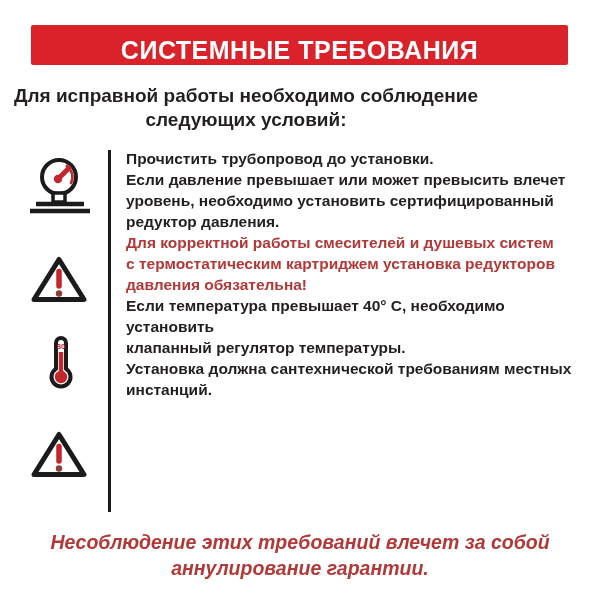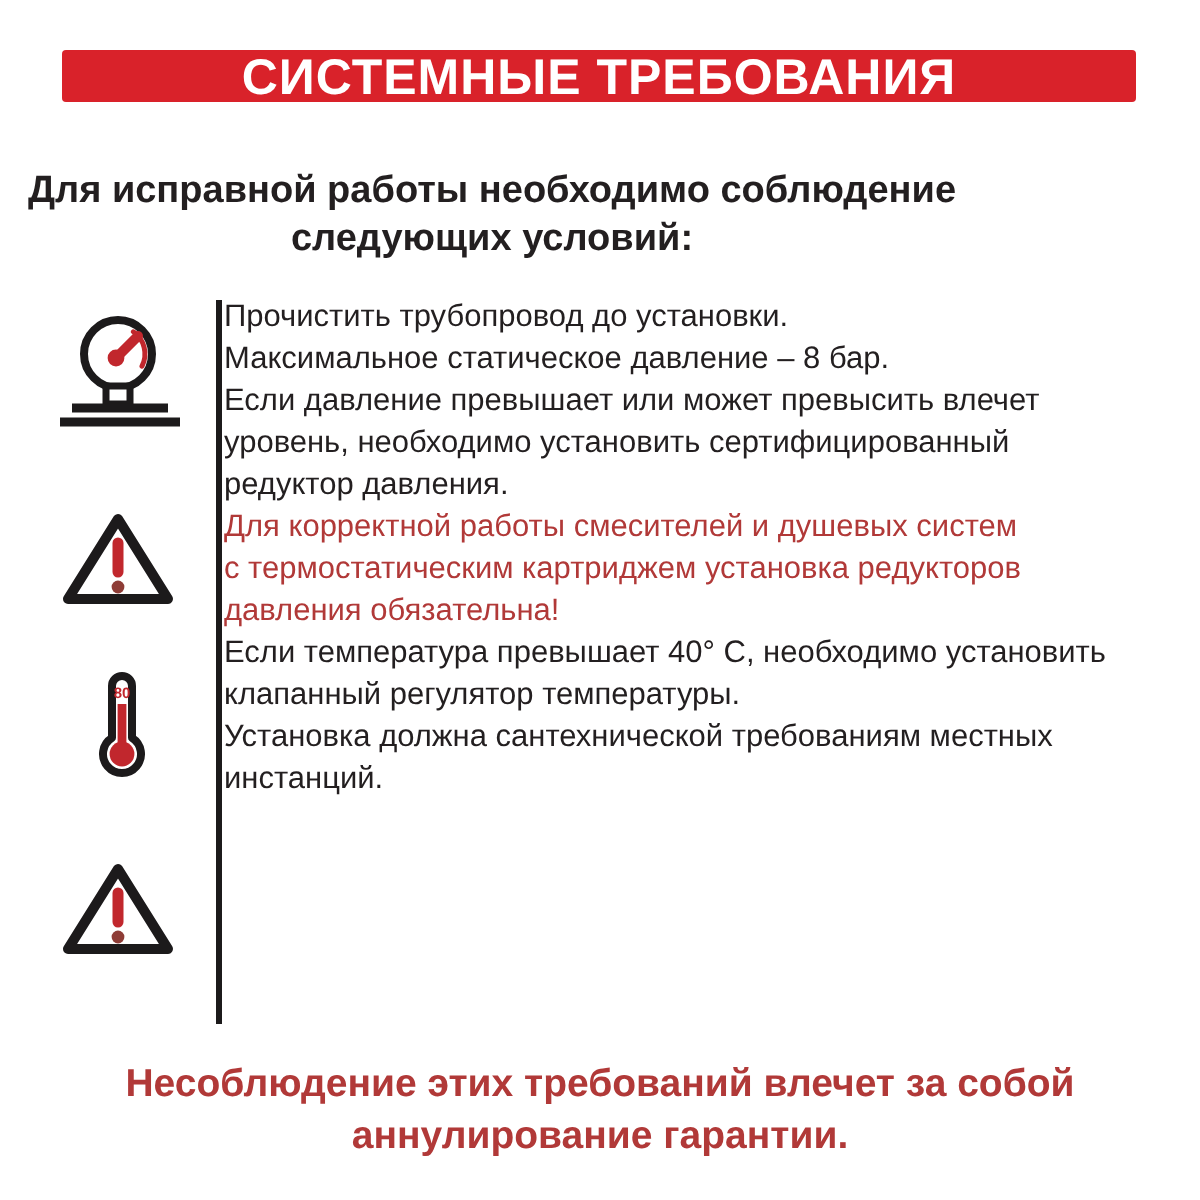--- a/index.html
+++ b/index.html
@@ -5,23 +5,23 @@
   html, body { margin: 0; padding: 0; }
   body {
     width: 600px; height: 600px;
     background: #ffffff;
     font-family: "Liberation Sans", "DejaVu Sans", sans-serif;
     position: relative;
     overflow: hidden;
   }
   .banner {
     position: absolute; left: 31px; top: 25px;
-    width: 537px; height: 26px;
+    width: 537px; height: 40px;
     background: var(--banner-bg, #d9222a);
-    display: flex; align-items: flex-start; justify-content: center;
+    display: flex; align-items: flex-end; justify-content: center;
     border-radius: 2px;
   }
   .banner-title {
     color: var(--banner-text, #ffffff);
     font-size: 25px; font-weight: bold; letter-spacing: 0.5px;
     white-space: nowrap;
   }
   .intro {
     position: absolute; left: 0; top: 84px; width: 492px;
     text-align: center;
@@ -33,35 +33,36 @@
     position: absolute; left: 108px; top: 150px;
     width: 3px; height: 362px;
     background: var(--icon-outline, #1c1a1b);
   }
   .icon { position: absolute; }
   .icon-gauge  { left: 28px; top: 156px; }
   .icon-tri1   { left: 30px; top: 255px; }
   .icon-thermo { left: 44px; top: 333px; }
   .icon-tri2   { left: 30px; top: 430px; }
   .reqs {
-    position: absolute; left: 112px; top: 148px; width: 455px;
+    position: absolute; left: 126px; top: 148px; width: 455px; font-weight: bold;
   }
   .reqs p {
     margin: 0;
     font-size: 15.5px; line-height: 21px;
     color: var(--body-text, #231f20);
     white-space: pre-line;
   }
   .reqs p.emphasis { color: var(--emphasis-red, #b13938); }
   .footer {
     position: absolute; left: 0; top: 529px; width: 600px;
     text-align: center;
     font-size: 19.5px; font-weight: bold; line-height: 26px;
     color: var(--emphasis-red, #b13938);
     white-space: pre-line;
+    font-style: italic;
   }
   svg .outline-filled { stroke: var(--icon-outline, #1c1a1b); fill: #ffffff; }
   svg .red-fill { fill: var(--icon-red, #c1272d); }
   svg .red-stroke { stroke: var(--icon-red, #c1272d); fill: none; }
   svg .darkred-fill { fill: var(--icon-dark-red, #8e3c36); }
   svg text.thermo-label {
     fill: var(--icon-red, #c1272d);
     font-size: 7.5px; font-weight: bold;
     font-family: "Liberation Sans", "DejaVu Sans", sans-serif;
   }
@@ -110,21 +111,20 @@
 <div class="icon icon-tri2">
   <svg width="58" height="49" viewBox="0 0 58 49">
     <polygon class="outline-filled" points="29,4.5 54,44.5 4,44.5" stroke-width="5" stroke-linejoin="round"></polygon>
     <line x1="29" y1="16.5" x2="29" y2="31" stroke="var(--icon-red, #c1272d)" stroke-width="5.5" stroke-linecap="round"></line>
     <circle class="darkred-fill" cx="29" cy="38.5" r="3.2"></circle>
   </svg>
 </div>
 
 <div class="reqs">
   <p>Прочистить трубопровод до установки.</p>
-  <p>Максимальное статическое давление – 8 бар.</p>
   <p>Если давление превышает или может превысить влечет
 уровень, необходимо установить сертифицированный
 редуктор давления.</p>
   <p class="emphasis">Для корректной работы смесителей и душевых систем
 с термостатическим картриджем установка редукторов
 давления обязательна!</p>
   <p>Если температура превышает 40° C, необходимо установить
 клапанный регулятор температуры.</p>
   <p>Установка должна сантехнической требованиям местных
 инстанций.</p>

